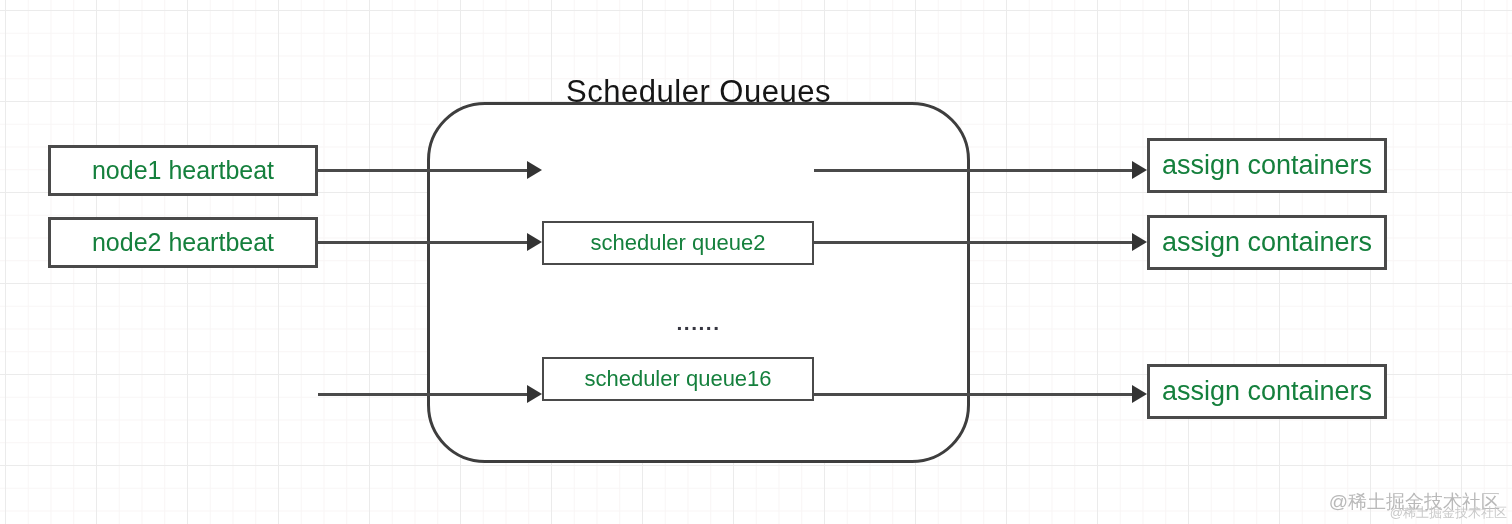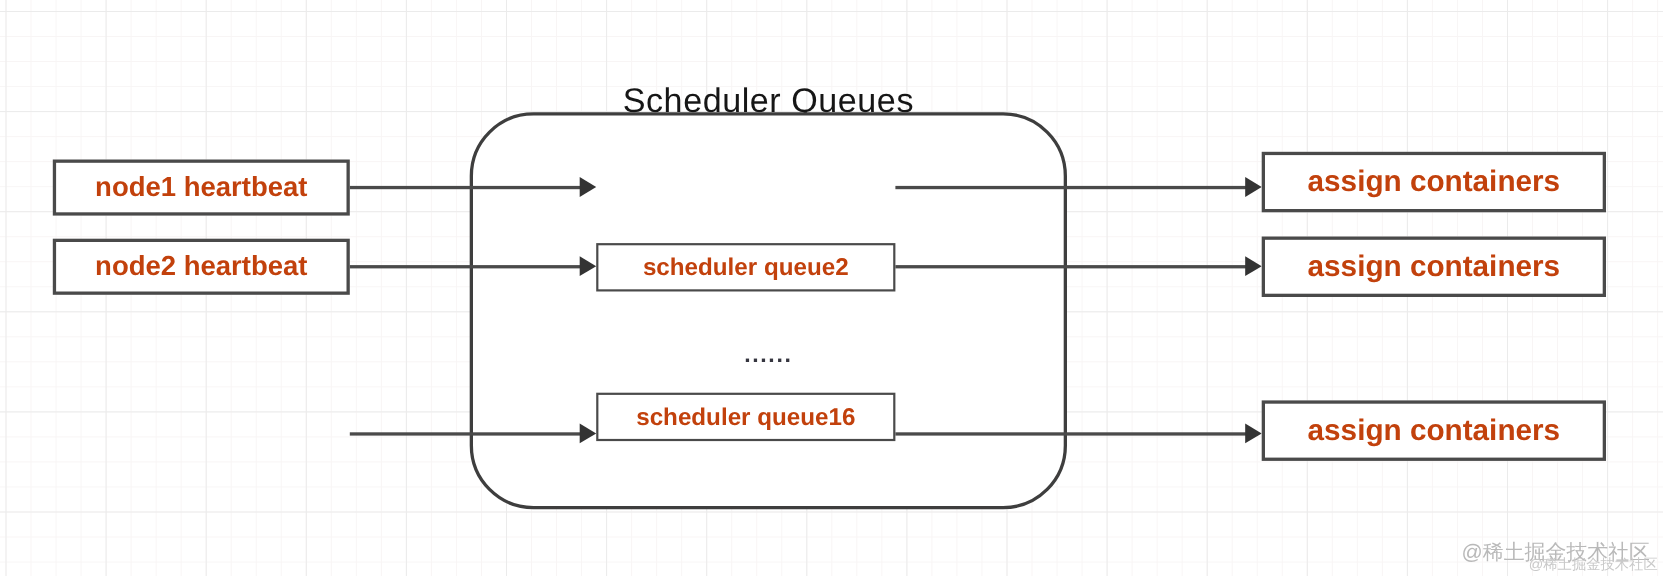--- a/index.html
+++ b/index.html
@@ -47,26 +47,26 @@
 
   .box {
     position: absolute;
     box-sizing: border-box;
     background: #ffffff;
     border: 3px solid #4a4a4a;
     display: flex;
     align-items: center;
     justify-content: center;
     white-space: nowrap;
-    font-weight: 700;
-    color: #c2410c;
+    font-weight: 400;
+    color: #15803d;
   }
   .node-box   { left: 48px;   width: 270px; height: 51px; font-size: 25px; }
   .queue-box  { left: 542px;  width: 272px; height: 44px; font-size: 22px; border-width: 2.5px; }
-  .assign-box { left: 1147px; width: 313px; height: 55px; font-size: 27px; }
+  .assign-box { left: 1147px; width: 240px; height: 55px; font-size: 27px; }
 
   .r1.node-box   { top: 145px; }
   .r1.queue-box  { top: 149px; }
   .r1.assign-box { top: 138px; }
   .r2.node-box   { top: 217px; }
   .r2.queue-box  { top: 221px; }
   .r2.assign-box { top: 215px; }
   .r3.node-box   { top: 369px; }
   .r3.queue-box  { top: 357px; }
   .r3.assign-box { top: 364px; }

